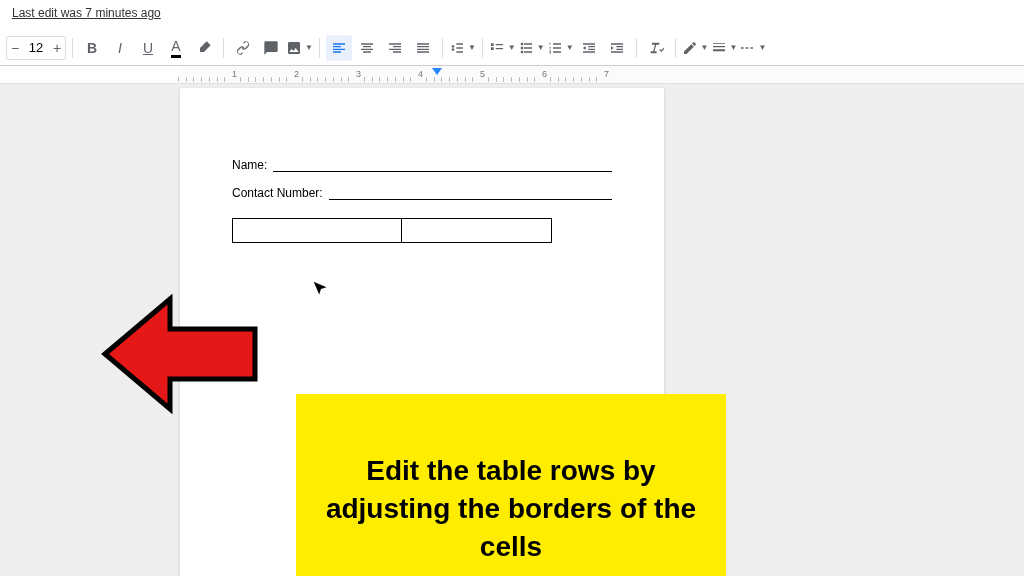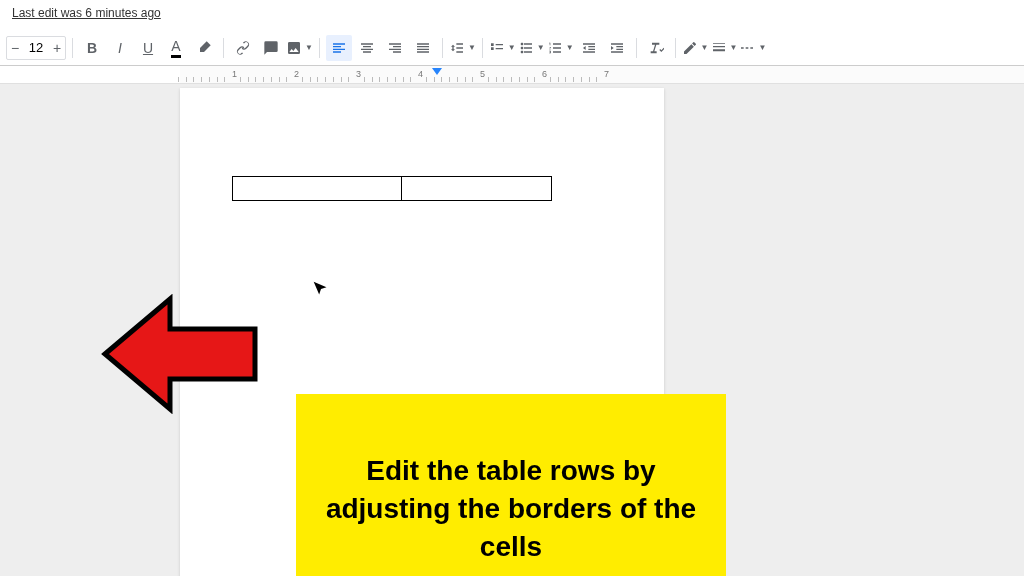--- a/index.html
+++ b/index.html
@@ -163,21 +163,21 @@
     font-size: 28px;
     line-height: 1.35;
     color: #000;
   }
   .dd-caret { font-size: 8px; margin-left: 3px; color: #5f6368; }
 </style>
 </head>
 <body>
 
 <div class="header-bar">
-  <a href="#">Last edit was 6 minutes ago</a>
+  <a href="#">Last edit was 7 minutes ago</a>
 </div>
 
 <div class="toolbar">
   <div class="font-size-box">
     <span class="fs-step">−</span>
     <input value="12" style="">
     <span class="fs-step">+</span>
   </div>
   <div class="sep"></div>
   <div class="tb-btn">
@@ -355,20 +355,28 @@
       <span class="ruler-tick" style="left: 393px;"></span>
       <span class="ruler-tick" style="left: 400.75px;"></span>
       <span class="ruler-tick" style="left: 408.5px;"></span>
       <span class="ruler-tick" style="left: 416.25px;"></span>
       <div class="tab-marker" style="left: 252px;"></div>
     </div>
 </div>
 
 <div class="canvas">
   <div class="page">
+    <div class="form-row">
+      <span class="lbl">Name:</span>
+      <span class="line"></span>
+    </div>
+    <div class="form-row">
+      <span class="lbl">Contact Number:</span>
+      <span class="line"></span>
+    </div>
 
     <table class="tbl">
       <tbody>
           <tr>
         <td style="width:53%"></td>
         <td style="width:47%"></td>
       </tr>
     </tbody>
       </table>
 

